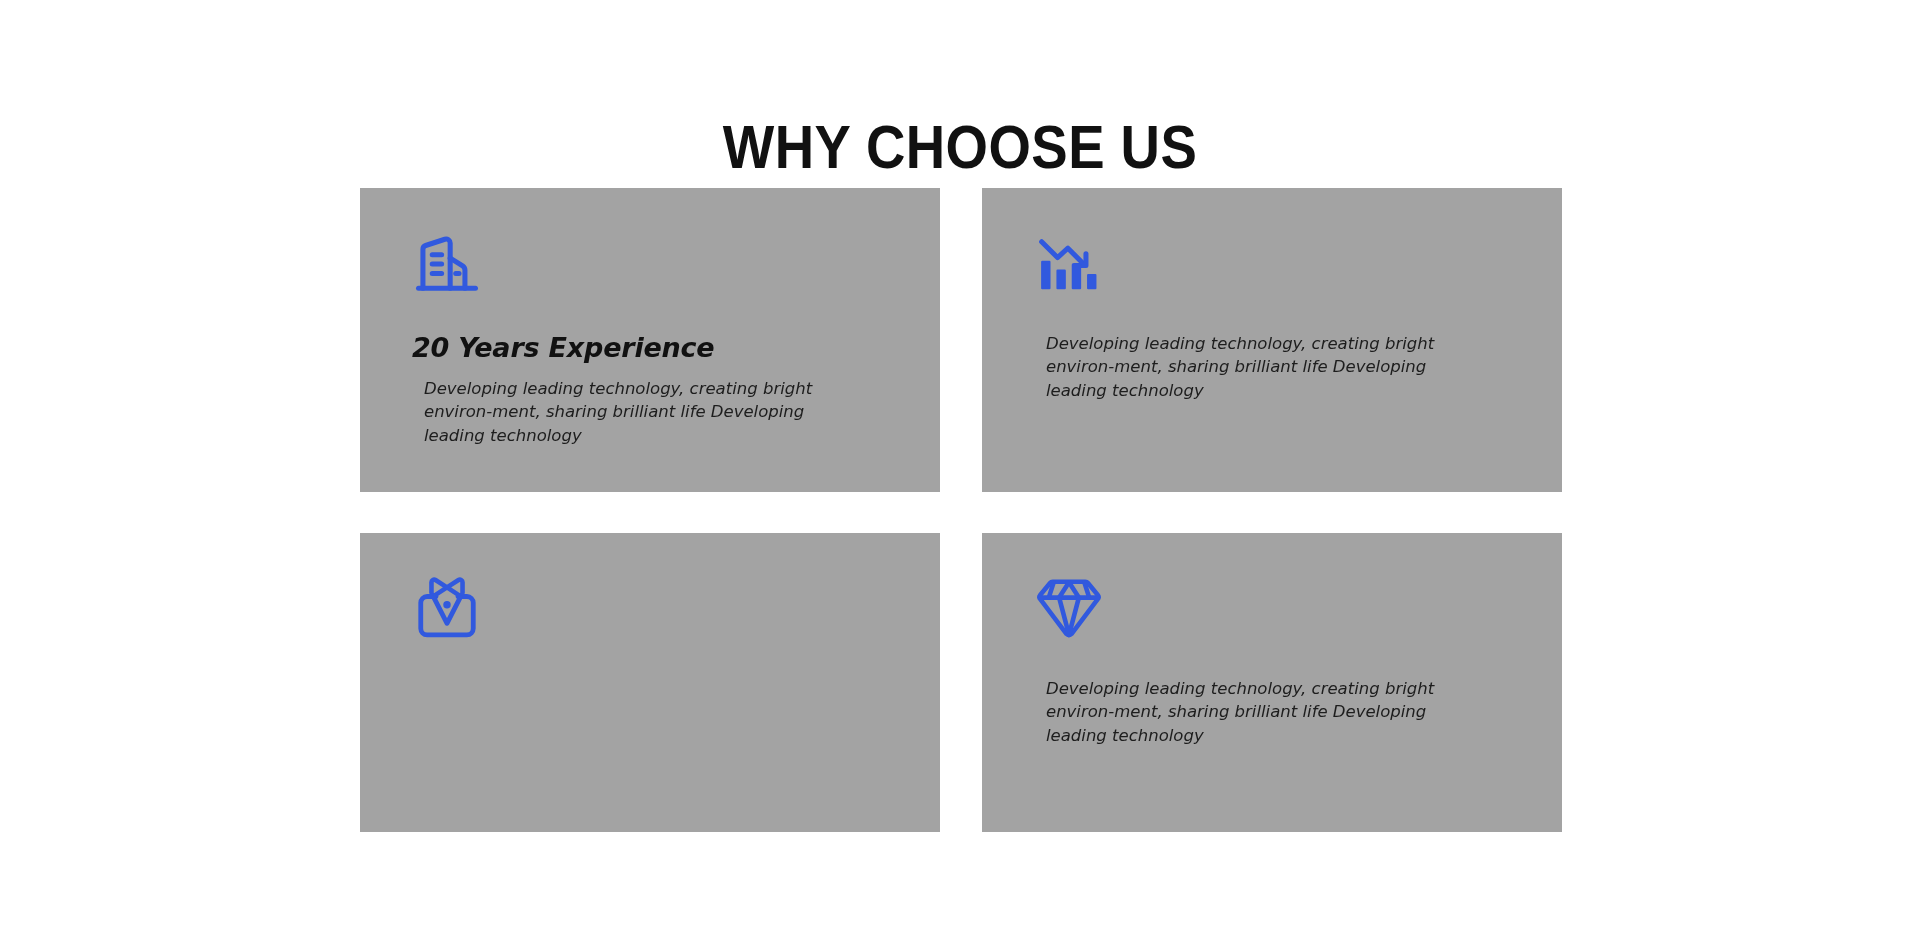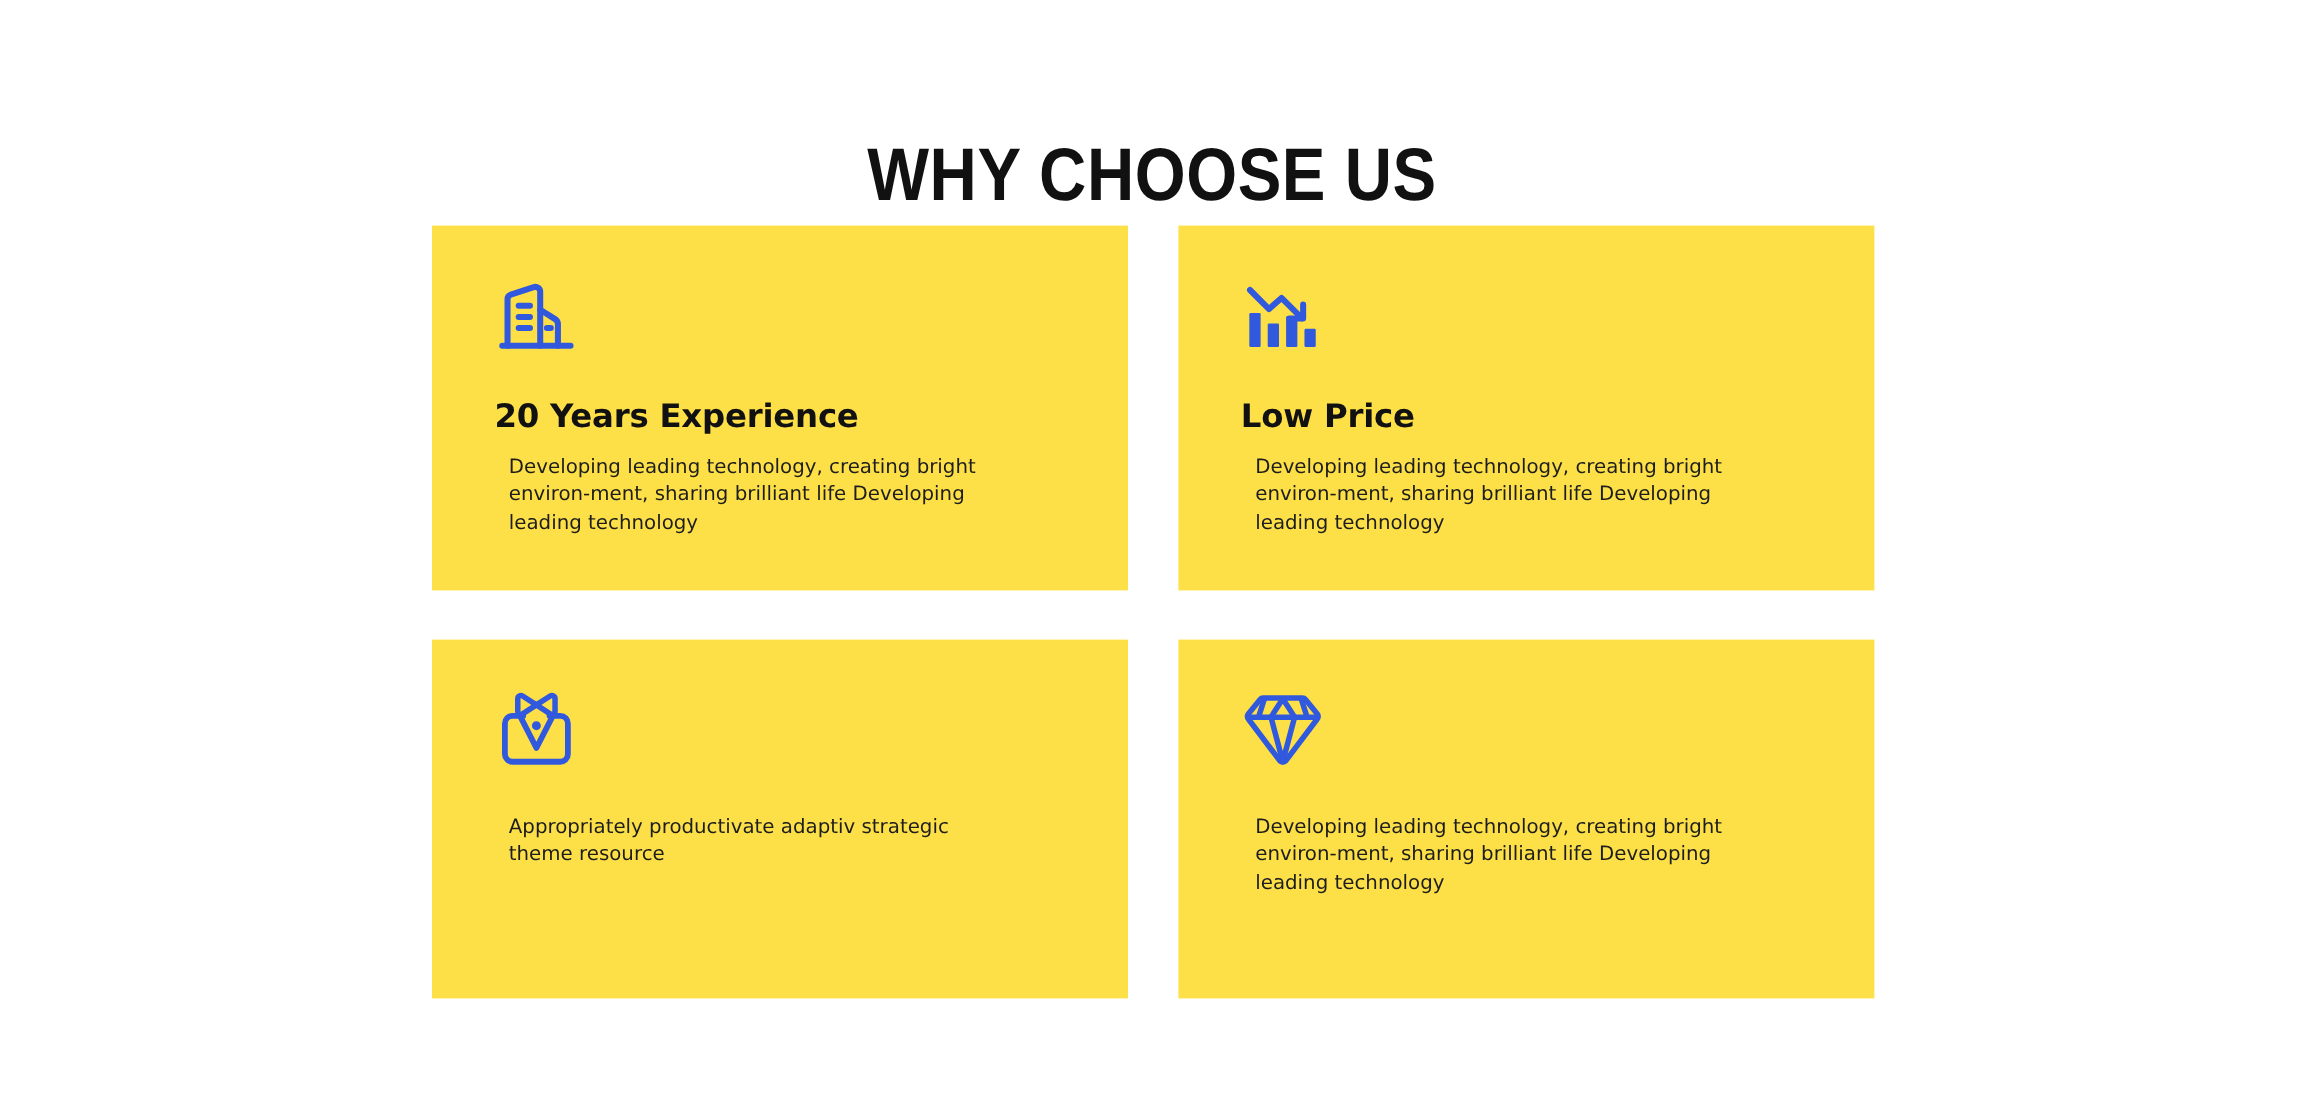--- a/index.html
+++ b/index.html
@@ -44,24 +44,25 @@
     top: 188px;
     width: 1202px;
     display: grid;
     grid-template-columns: 580px 580px;
     grid-template-rows: 304px 299px;
     column-gap: 42px;
     row-gap: 41px;
   }
 
   .card {
-    background: #fde047;
+    background: #a3a3a3;
     box-sizing: border-box;
     padding: 40px 52px 12px 52px;
     overflow: hidden;
+    font-style: italic;
   }
 
   .card-icon {
     width: 70px;
     height: 70px;
     display: block;
     margin-bottom: 34px;
   }
   .card-icon svg {
     display: block;
@@ -116,35 +117,33 @@
       <span class="card-icon">
         <svg viewBox="0 0 64 64" fill="none" xmlns="http://www.w3.org/2000/svg">
           <path d="M7 12.5L21.5 27 31 18.5l15.5 15.5" stroke="#3159de" stroke-width="4.6" stroke-linecap="round" stroke-linejoin="round"></path>
           <path d="M37 34.2h10.5V23.6" stroke="#3159de" stroke-width="4.6" stroke-linecap="round" stroke-linejoin="round"></path>
           <rect x="6.5" y="30" width="8.6" height="26" rx="1" fill="#3159de"></rect>
           <rect x="20.5" y="38" width="8.6" height="18" rx="1" fill="#3159de"></rect>
           <rect x="34.5" y="32.5" width="8.6" height="23.5" rx="1" fill="#3159de"></rect>
           <rect x="48.5" y="42" width="8.6" height="14" rx="1" fill="#3159de"></rect>
         </svg>
       </span>
-      <h2 class="card-title">Low Price</h2>
       <p class="card-body">Developing leading technology, creating bright environ-ment, sharing brilliant life Developing leading technology</p>
     </div>
 
     <div class="card">
       <span class="card-icon">
         <svg viewBox="0 0 64 64" fill="none" xmlns="http://www.w3.org/2000/svg">
           <path d="M32 13.2L21.5 6.4c-1.6-1-3.7.1-3.7 2v9.6c0 1.9 2.1 3 3.7 2L32 13.2z" stroke="#3159de" stroke-width="4.2" stroke-linejoin="round"></path>
           <path d="M32 13.2l10.5-6.8c1.6-1 3.7.1 3.7 2V18c0 1.9-2.1 3-3.7 2L32 13.2z" stroke="#3159de" stroke-width="4.2" stroke-linejoin="round"></path>
           <path d="M22 21.5h-8.2A5.8 5.8 0 0 0 8 27.3v23.4a5.8 5.8 0 0 0 5.8 5.8h36.4a5.8 5.8 0 0 0 5.8-5.8V27.3a5.8 5.8 0 0 0-5.8-5.8H42" stroke="#3159de" stroke-width="4.4" stroke-linecap="round" stroke-linejoin="round"></path>
           <path d="M20 22.5L32 46l12-23.5" stroke="#3159de" stroke-width="4.4" stroke-linecap="round" stroke-linejoin="round"></path>
           <circle cx="32" cy="29" r="3.4" fill="#3159de"></circle>
         </svg>
       </span>
-      <p class="card-body">Appropriately productivate adaptiv strategic theme resource</p>
     </div>
 
     <div class="card">
       <span class="card-icon">
         <svg viewBox="0 0 64 64" fill="none" xmlns="http://www.w3.org/2000/svg">
           <path d="M17 8h30a3 3 0 0 1 2.3 1.1l9 11a3 3 0 0 1-.2 4L34.2 55.8a3 3 0 0 1-4.4 0L5.9 24.1a3 3 0 0 1-.2-4l9-11A3 3 0 0 1 17 8z" stroke="#3159de" stroke-width="4.2" stroke-linejoin="round"></path>
           <path d="M6 22.5h52" stroke="#3159de" stroke-width="4.2" stroke-linecap="round"></path>
           <path d="M18 8.5l-4.5 14" stroke="#3159de" stroke-width="4.2" stroke-linecap="round"></path>
           <path d="M46 8.5l4.5 14" stroke="#3159de" stroke-width="4.2" stroke-linecap="round"></path>
           <path d="M32 8.5l-9 14 9 34 9-34-9-14z" stroke="#3159de" stroke-width="4.2" stroke-linejoin="round"></path>

